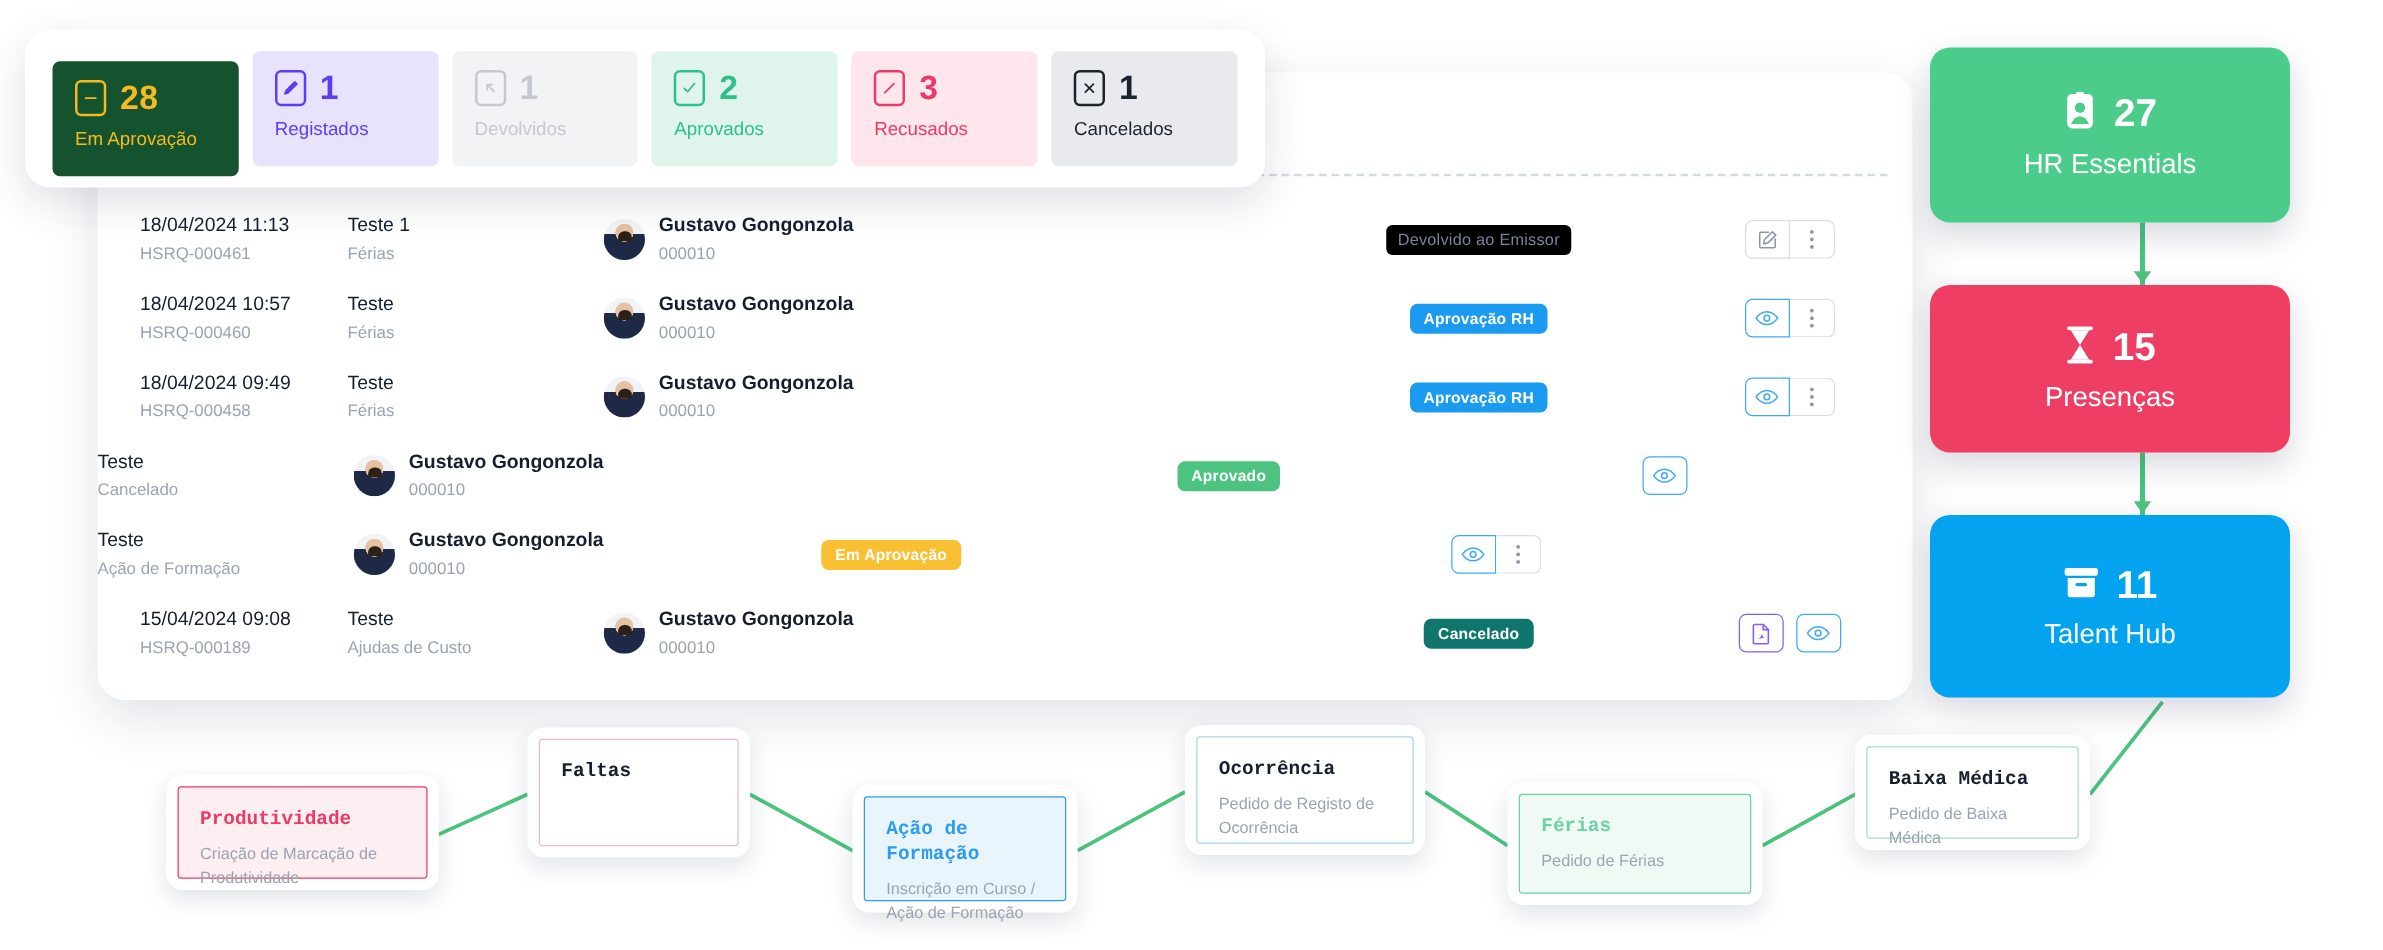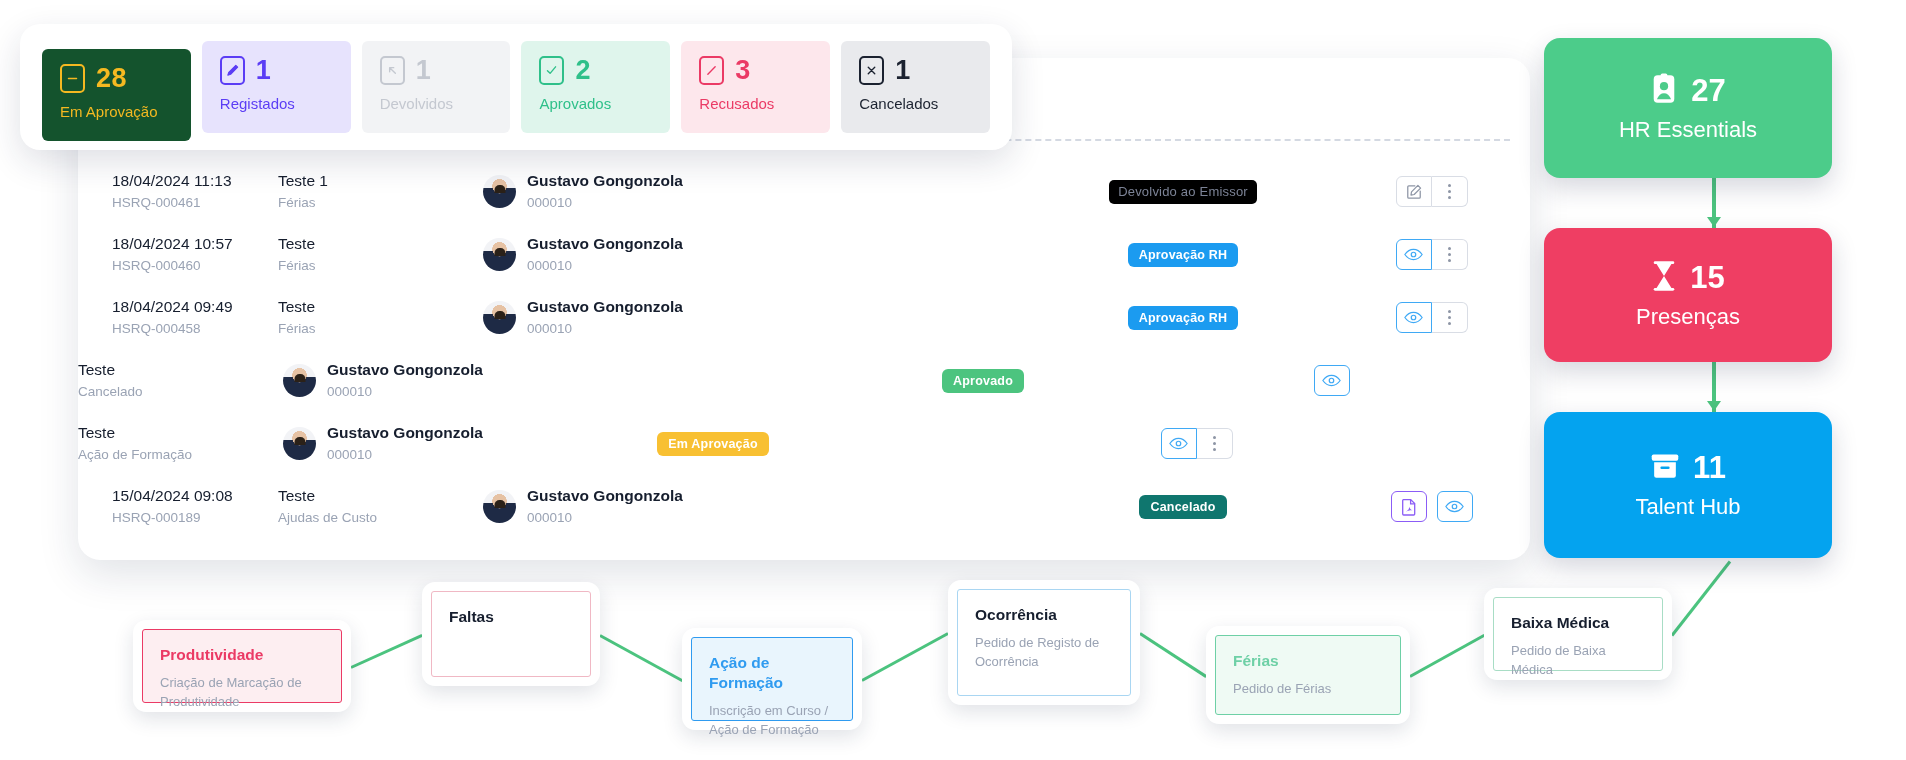--- a/index.html
+++ b/index.html
@@ -163,21 +163,21 @@
     box-shadow: 0 7px 20px rgba(25,35,70,0.13);
     padding: 9px;
     z-index: 4;
   }
   .wf-inner {
     width: 100%; height: 100%;
     border: 1px solid;
     border-radius: 3px;
     padding: 15px 17px;
   }
-  .wf-title { font-size: 15.5px; font-weight: 600; line-height: 1.3; }
+  .wf-title { font-size: 15.5px; font-weight: 600; line-height: 1.3; font-family: Liberation Mono, monospace; }
   .wf-desc  { font-size: 13px; color: #9aa3b4; line-height: 1.45; margin-top: 9px; }
 
   .wf-link {
     position: absolute;
     height: 3px;
     background: #4cc47f;
     z-index: 1;
     transform-origin: left center;
   }
 </style>
@@ -525,21 +525,21 @@
         <div class="wf-inner" style="background:#ffffff;border-color:#f0b8c4">
           <div class="wf-title" style="color:#161e2e">Faltas</div>
         </div>
       </div>
       <div class="wf" style="left: 682px; top: 628px; width: 180px; height: 102px;">
         <div class="wf-inner" style="background:#e9f5fd;border-color:#2f9bf0">
           <div class="wf-title" style="color:#2f9bf0">Ação de Formação</div>
           <div class="wf-desc">Inscrição em Curso / Ação de Formação</div>
         </div>
       </div>
-      <div class="wf" style="left: 948px; top: 580px; width: 192px; height: 125px;">
+      <div class="wf" style="left: 948px; top: 580px; width: 192px; height: 104px;">
         <div class="wf-inner" style="background:#ffffff;border-color:#a9d6f2">
           <div class="wf-title" style="color:#161e2e">Ocorrência</div>
           <div class="wf-desc">Pedido de Registo de Ocorrência</div>
         </div>
       </div>
       <div class="wf" style="left: 1206px; top: 626px; width: 204px; height: 98px;">
         <div class="wf-inner" style="background:#effaf4;border-color:#6ed0a6">
           <div class="wf-title" style="color:#6ed0a6">Férias</div>
           <div class="wf-desc">Pedido de Férias</div>
         </div>

